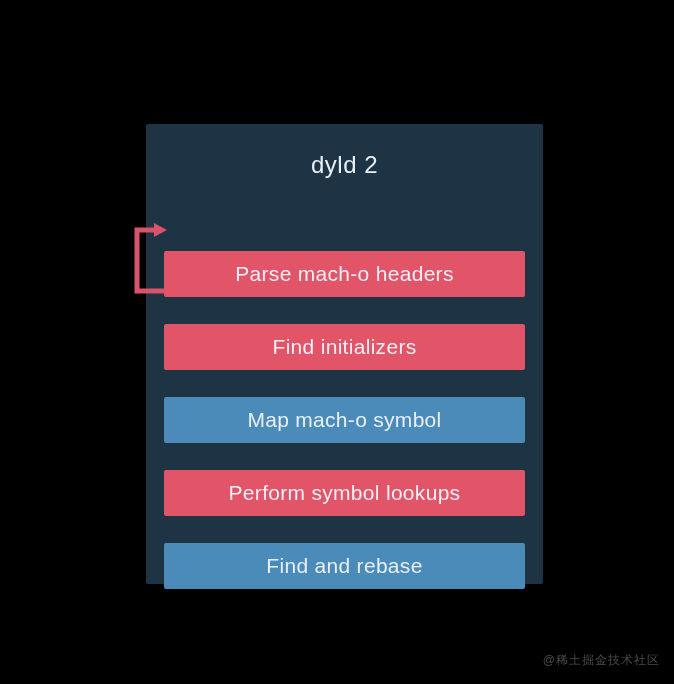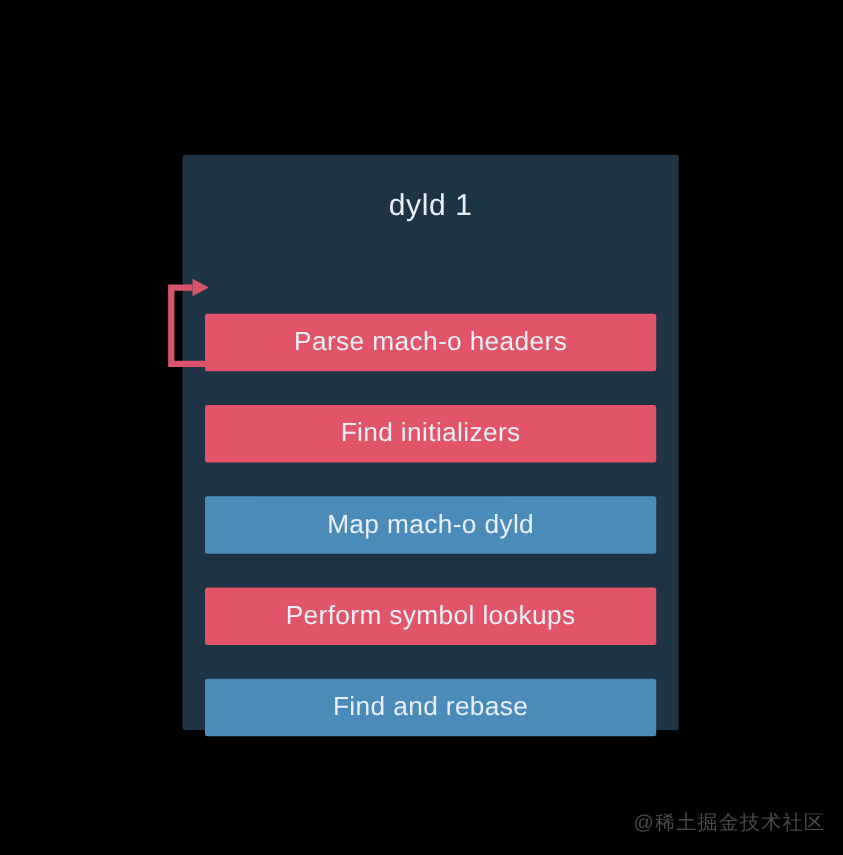--- a/index.html
+++ b/index.html
@@ -55,33 +55,33 @@
     width: 45px;
     height: 85px;
   }
   .loop-arrow .arrow-stroke { stroke: var(--arrow, #d9536a); stroke-width: 5; fill: none; }
   .loop-arrow .arrow-head   { fill: var(--arrow, #d9536a); }
   .watermark {
     position: absolute;
     right: 14px;
     bottom: 15px;
     color: var(--watermark, #4a4a4a);
-    font-size: 16px;
+    font-size: 12px;
     letter-spacing: 1px;
   }
 </style>
 </head>
 <body style="background: rgb(0, 0, 0);">
 
 <div class="panel">
-  <div class="panel-title">dyld 1</div>
+  <div class="panel-title">dyld 2</div>
   <div class="steps">
       <div class="step red">Parse mach-o headers</div>
       <div class="step red">Find initializers</div>
-      <div class="step blue">Map mach-o dyld</div>
+      <div class="step blue">Map mach-o symbol</div>
       <div class="step red">Perform symbol lookups</div>
       <div class="step blue">Find and rebase</div>
     </div>
 </div>
 
 <svg class="loop-arrow" viewBox="0 0 45 85" xmlns="http://www.w3.org/2000/svg">
   <path class="arrow-stroke" d="M 37 71 L 9 71 L 9 10 L 26 10"></path>
   <polygon class="arrow-head" points="26,3 26,17 39,10"></polygon>
 </svg>
 

